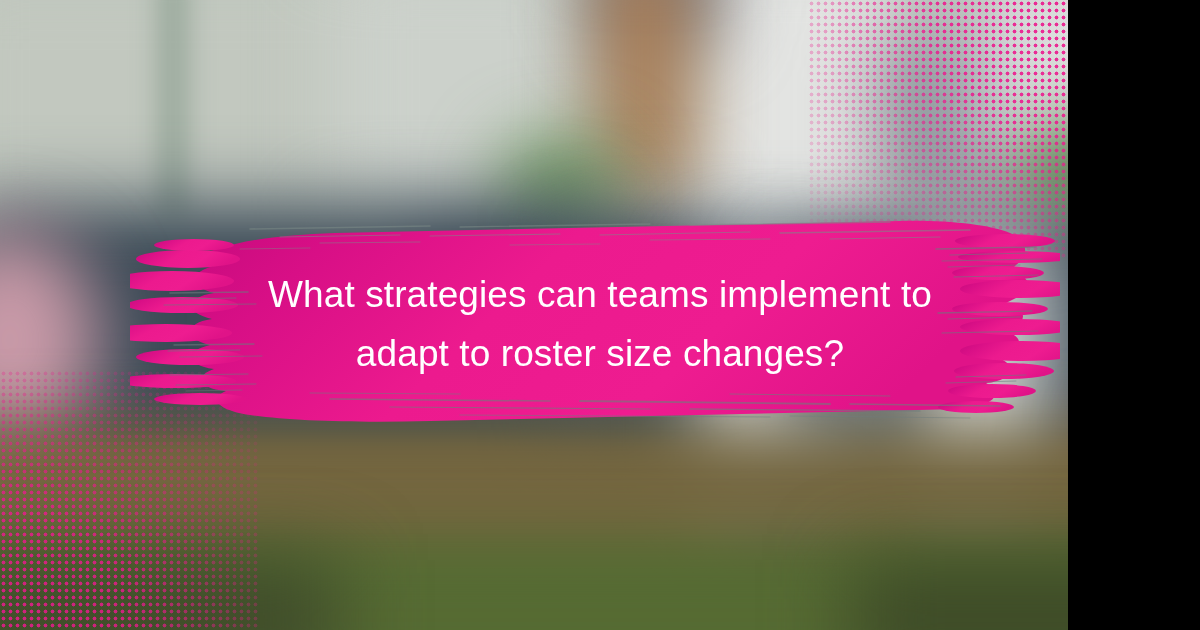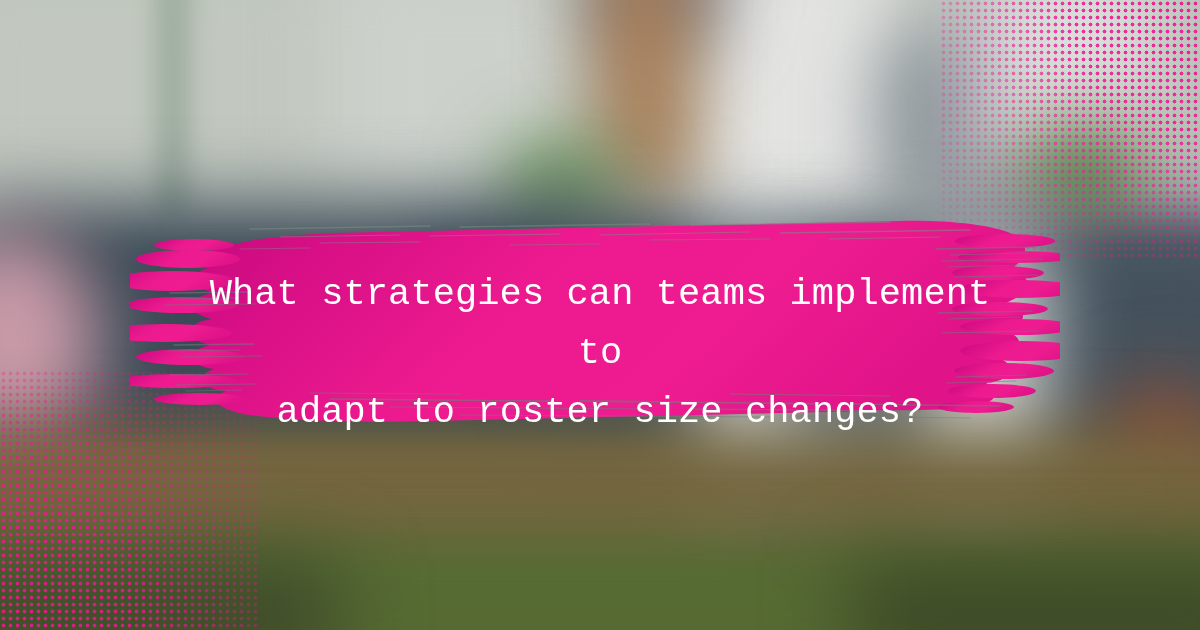--- a/index.html
+++ b/index.html
@@ -2,24 +2,24 @@
 <html><head>
 <meta charset="utf-8">
 <style>
   html, body {
     margin: 0;
     padding: 0;
     background: #000;
   }
   #stage {
     position: relative;
-    width: 1200px;
+    width: 1068px;
     height: 630px;
     overflow: hidden;
-    font-family: Liberation Mono, monospace;
+    font-family: Liberation Sans, sans-serif;
   }
 
   
   .bg-layer {
     position: absolute;
     inset: 0;
   }
   
   .bg-base {
     background:

